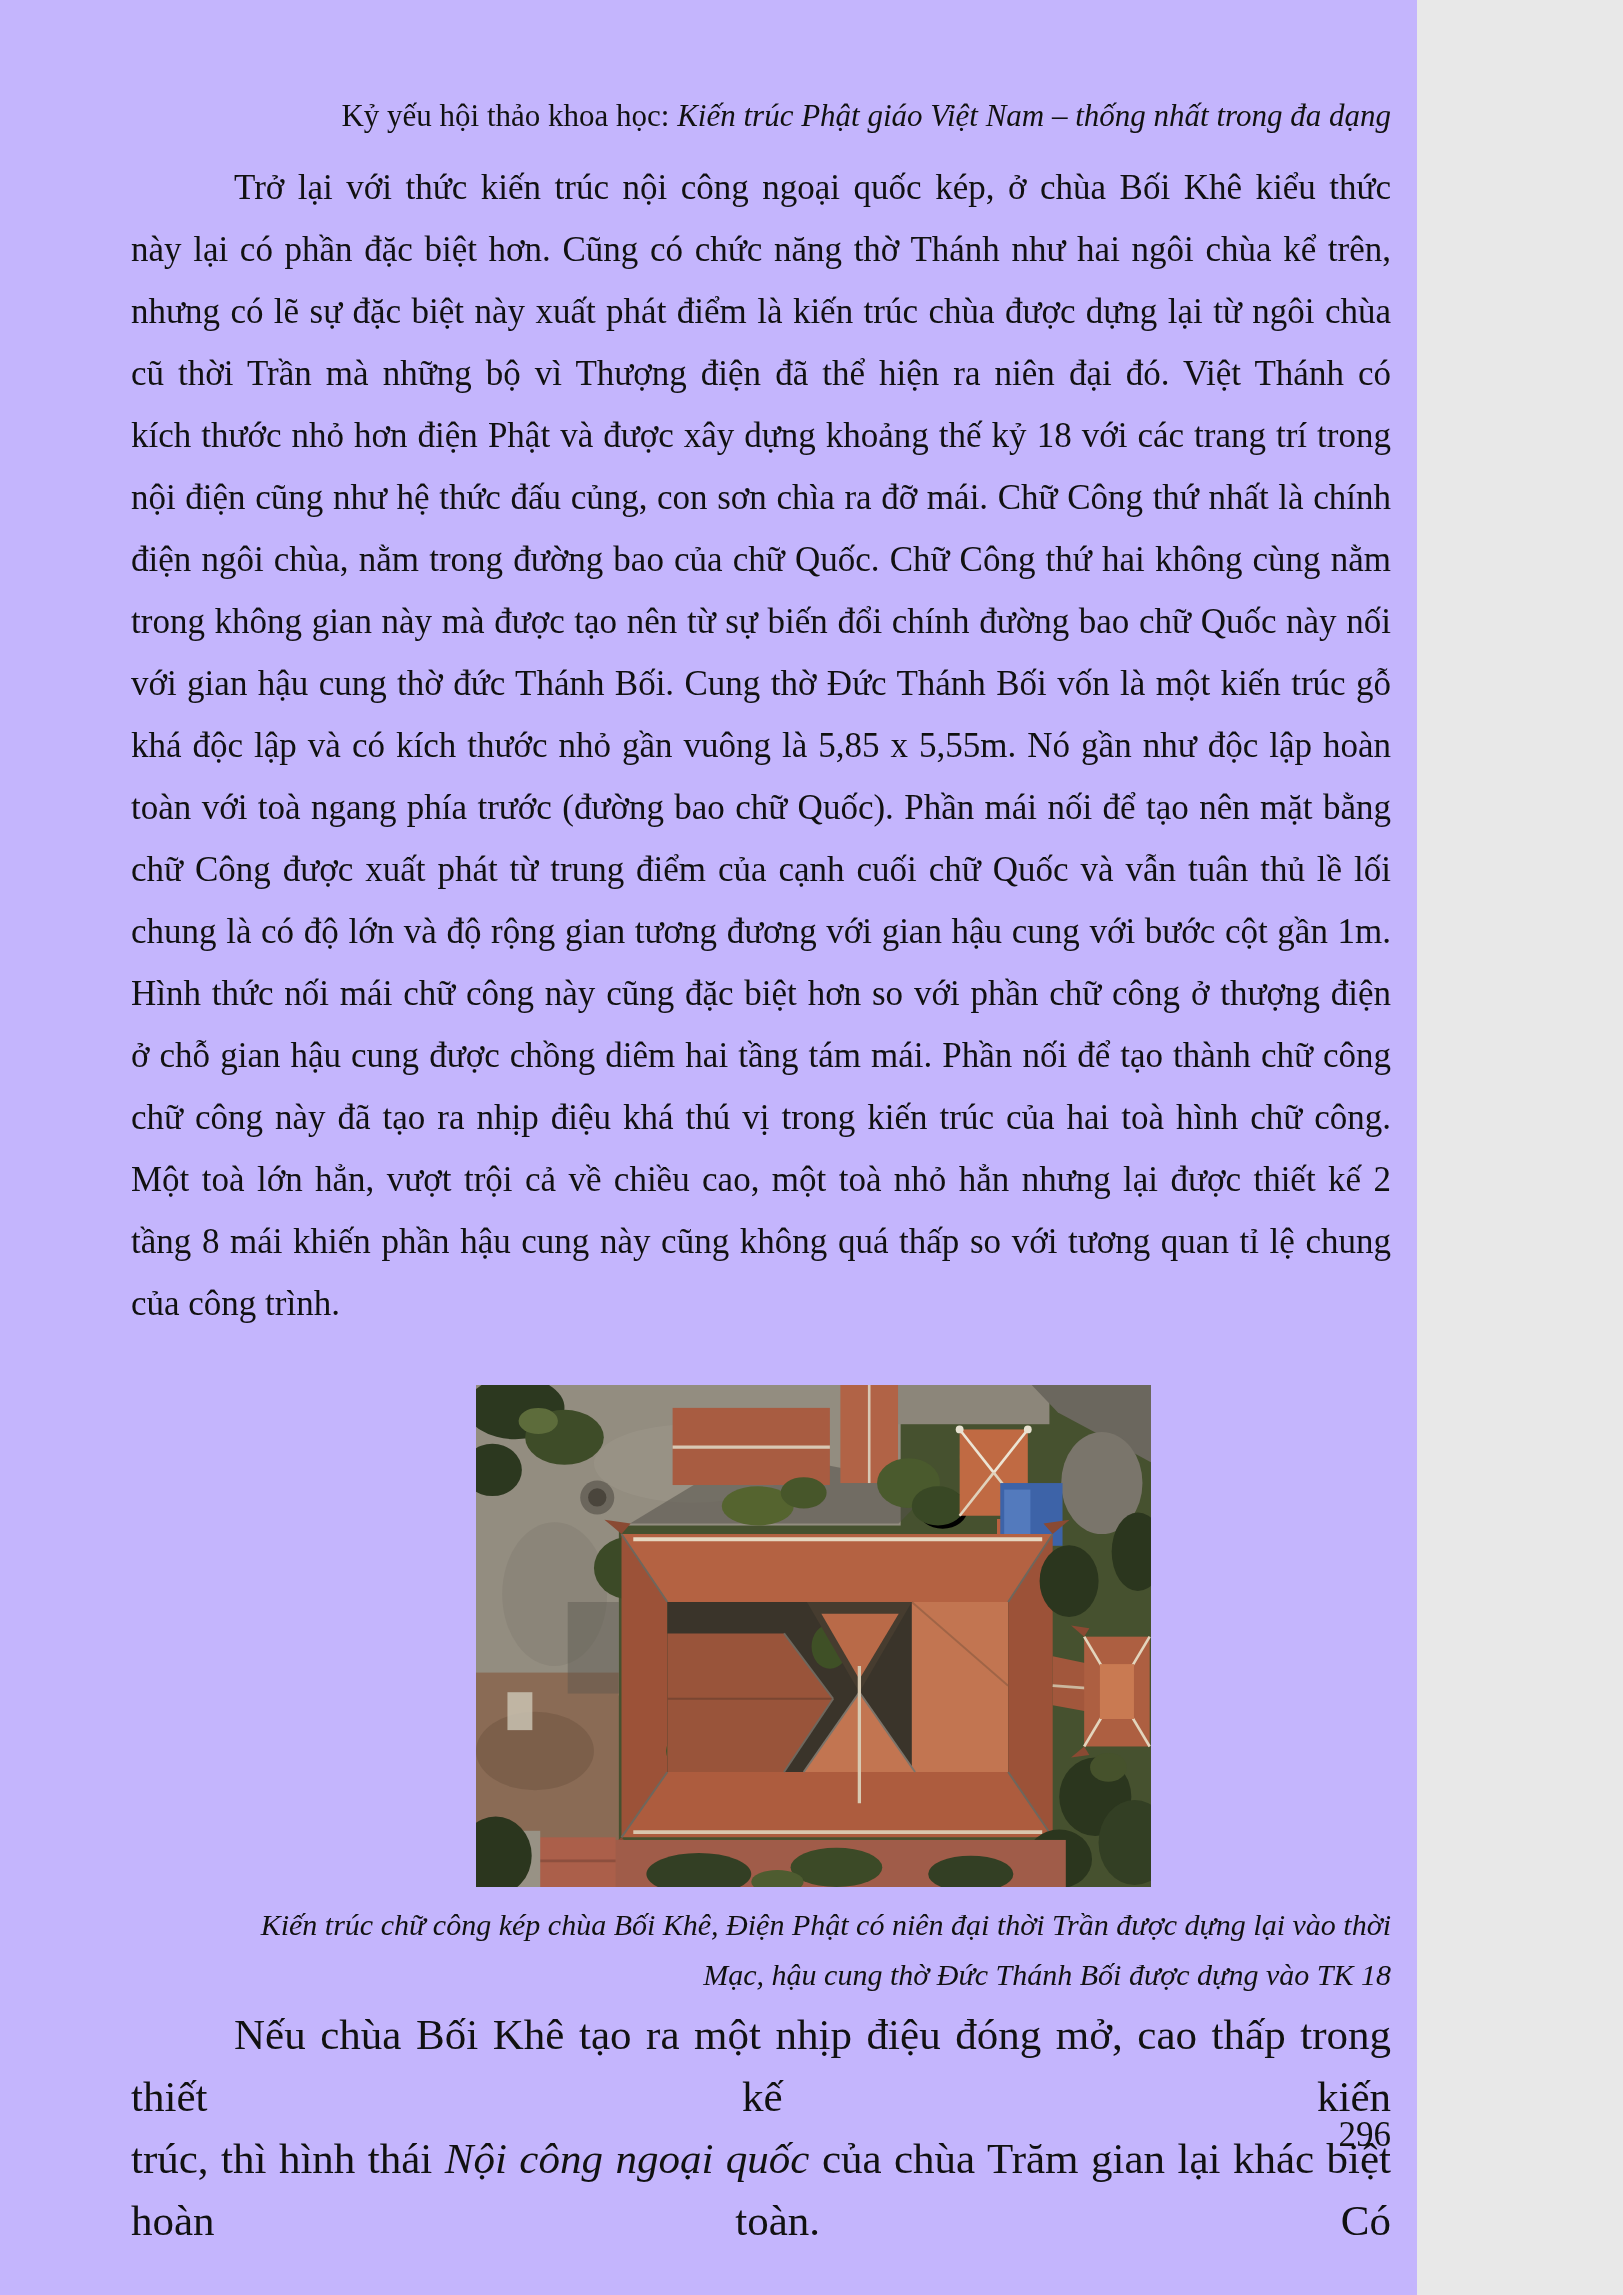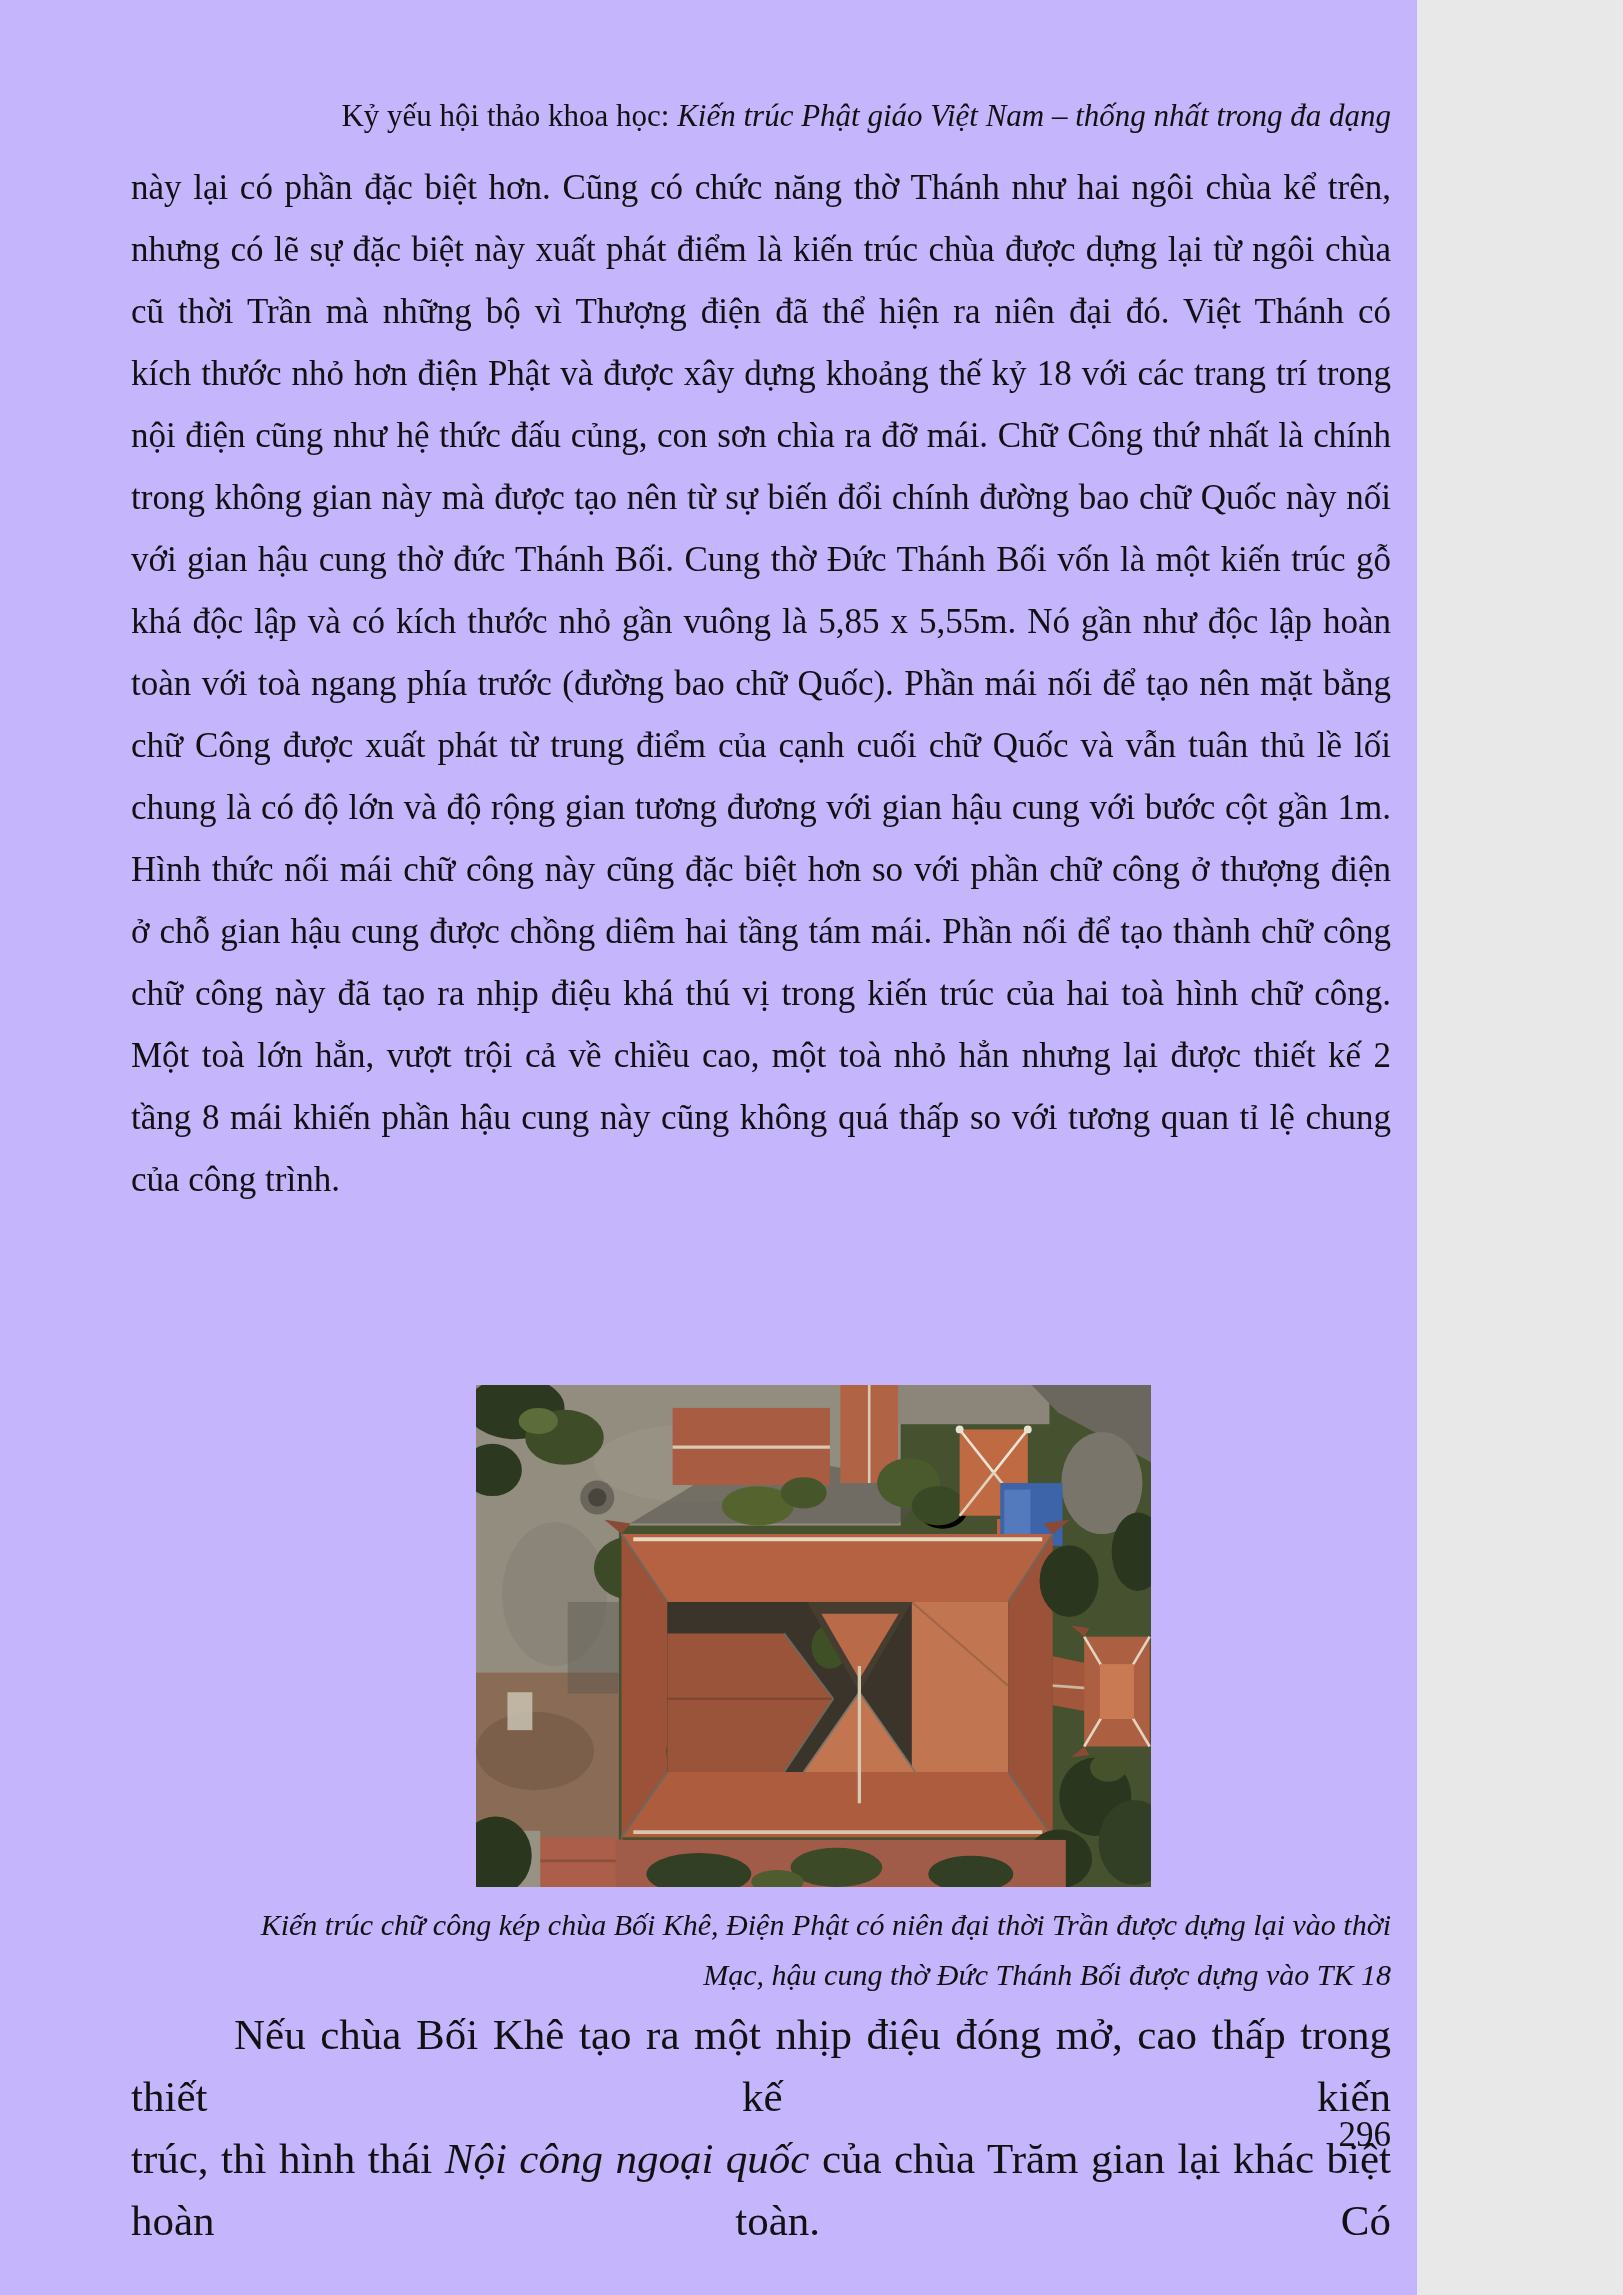--- a/index.html
+++ b/index.html
@@ -50,25 +50,27 @@
 </head>
 <body>
 
 <div class="page">
 
   <div class="header">
     <span>Kỷ yếu hội thảo khoa học: </span><span class="it">Kiến trúc Phật giáo Việt Nam – thống nhất trong đa dạng</span>
   </div>
 
   <div class="para1">
+    <div class="bline indent">Trở lại với thức kiến trúc nội công ngoại quốc kép, ở chùa Bối Khê kiểu thức</div>
     <div class="bline">này lại có phần đặc biệt hơn. Cũng có chức năng thờ Thánh như hai ngôi chùa kể trên,</div>
     <div class="bline">nhưng có lẽ sự đặc biệt này xuất phát điểm là kiến trúc chùa được dựng lại từ ngôi chùa</div>
     <div class="bline">cũ thời Trần mà những bộ vì Thượng điện đã thể hiện ra niên đại đó. Việt Thánh có</div>
     <div class="bline">kích thước nhỏ hơn điện Phật và được xây dựng khoảng thế kỷ 18 với các trang trí trong</div>
     <div class="bline">nội điện cũng như hệ thức đấu củng, con sơn chìa ra đỡ mái. Chữ Công thứ nhất là chính</div>
+    <div class="bline">điện ngôi chùa, nằm trong đường bao của chữ Quốc. Chữ Công thứ hai không cùng nằm</div>
     <div class="bline">trong không gian này mà được tạo nên từ sự biến đổi chính đường bao chữ Quốc này nối</div>
     <div class="bline">với gian hậu cung thờ đức Thánh Bối. Cung thờ Đức Thánh Bối vốn là một kiến trúc gỗ</div>
     <div class="bline">khá độc lập và có kích thước nhỏ gần vuông là 5,85 x 5,55m. Nó gần như độc lập hoàn</div>
     <div class="bline">toàn với toà ngang phía trước (đường bao chữ Quốc). Phần mái nối để tạo nên mặt bằng</div>
     <div class="bline">chữ Công được xuất phát từ trung điểm của cạnh cuối chữ Quốc và vẫn tuân thủ lề lối</div>
     <div class="bline">chung là có độ lớn và độ rộng gian tương đương với gian hậu cung với bước cột gần 1m.</div>
     <div class="bline">Hình thức nối mái chữ công này cũng đặc biệt hơn so với phần chữ công ở thượng điện</div>
     <div class="bline">ở chỗ gian hậu cung được chồng diêm hai tầng tám mái. Phần nối để tạo thành chữ công</div>
     <div class="bline">chữ công này đã tạo ra nhịp điệu khá thú vị trong kiến trúc của hai toà hình chữ công.</div>
     <div class="bline">Một toà lớn hẳn, vượt trội cả về chiều cao, một toà nhỏ hẳn nhưng lại được thiết kế 2</div>

